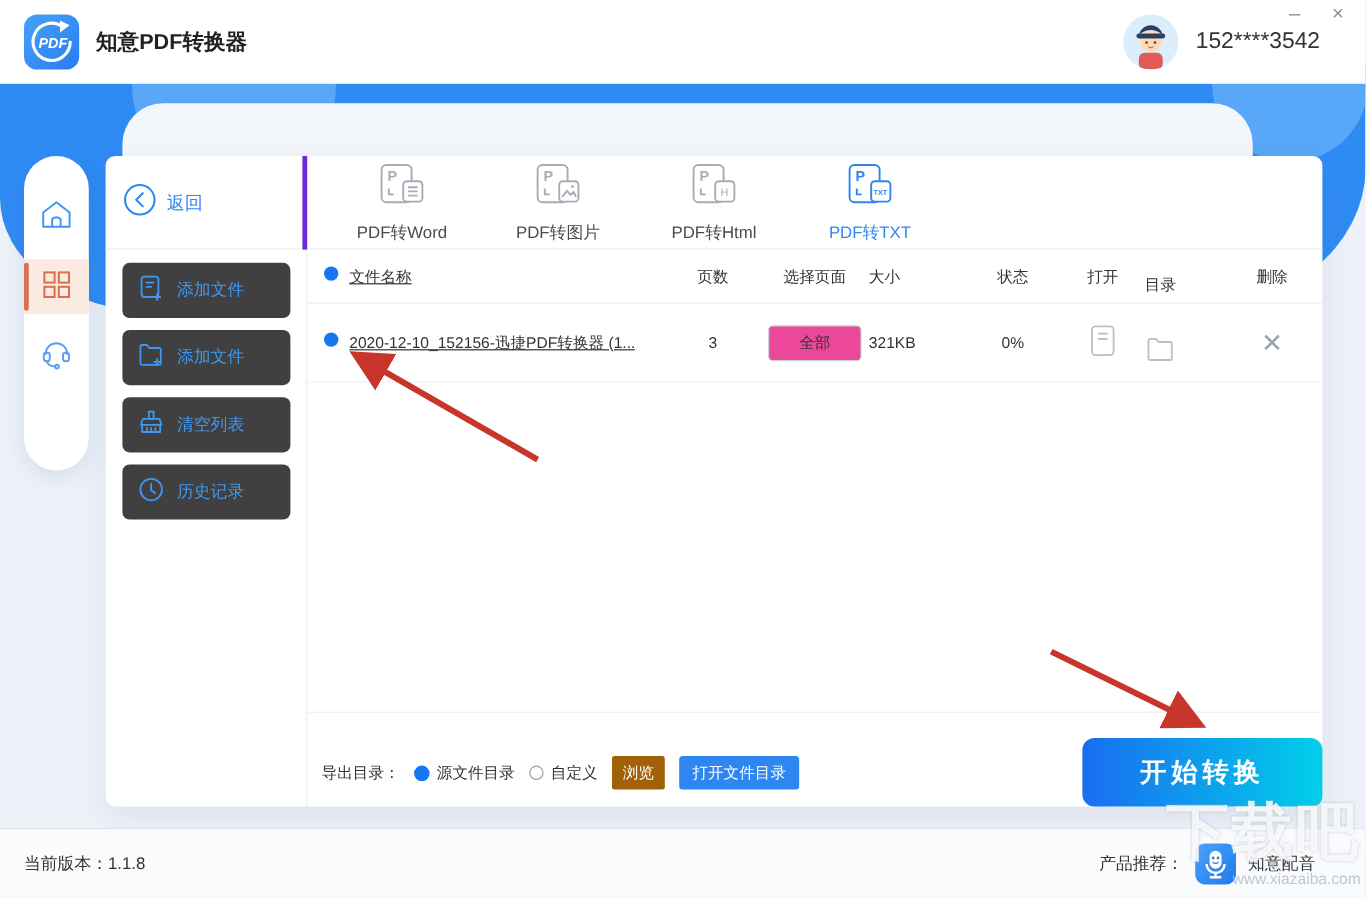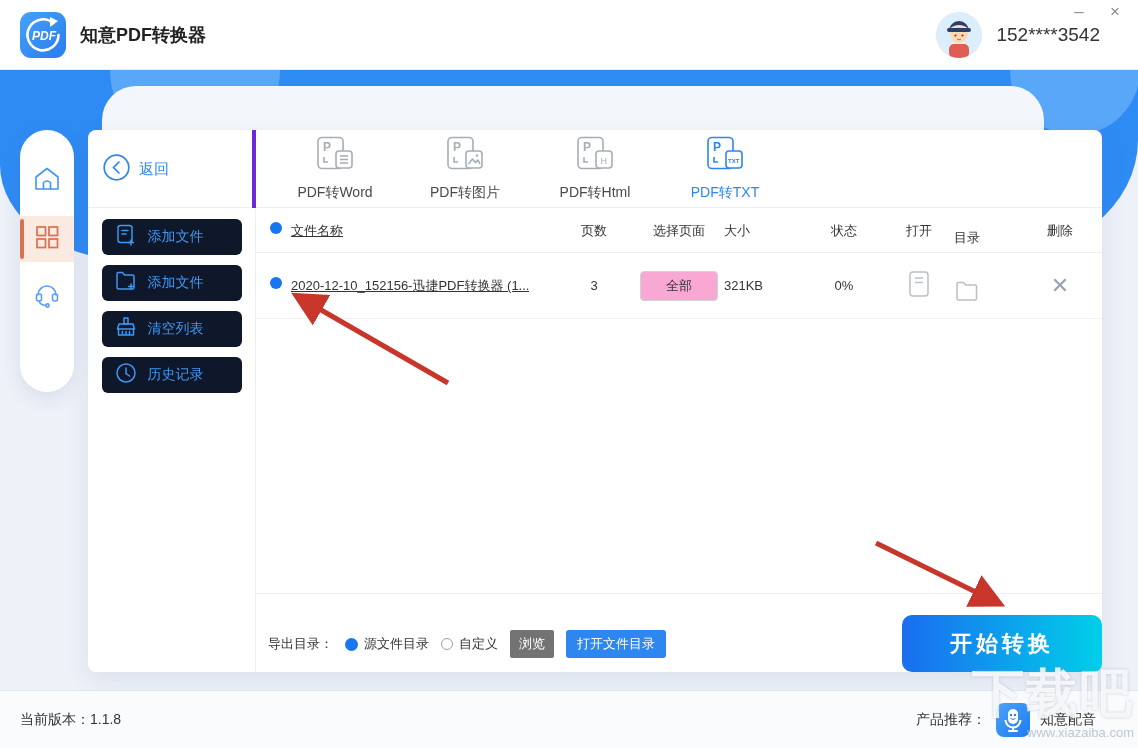--- a/index.html
+++ b/index.html
@@ -41,48 +41,48 @@
   .back-label { font-size:15px; }
   .tabs { display:flex; margin-left:14px; }
   .tab { width:130px; height:78px; display:flex; flex-direction:column; align-items:center; justify-content:center; gap:4px; cursor:pointer; color:#4a4a4a; }
   .tab .ticon { color:#a7adb5; }
   .tab.active { color:#2e86f0; }
   .tab.active .ticon { color:#2e86f0; }
   .tab-label { font-size:14px; }
 
   .content { position:absolute; left:0; top:79px; width:1014px; height:463px; display:flex; }
   .left-col { width:168px; height:463px; border-right:1px solid #ededf2; padding-top:10px; }
-  .action-btn { width:140px; height:36px; margin:0 auto 10px auto; background:#0f172a; border-radius:6px;
+  .action-btn { width:140px; height:46px; margin:0 auto 10px auto; background:#404040; border-radius:6px;
                 display:flex; align-items:center; gap:10px; padding-left:12px; color:#3f97f1; cursor:pointer; }
   .action-label { font-size:14px; }
 
   .right-col { flex:1; display:flex; flex-direction:column; }
   .thead { height:44px; display:flex; align-items:center; border-bottom:1px solid #efeff3; font-size:13px; color:#333; }
   .trow { height:66px; display:flex; align-items:center; border-bottom:1px solid #f2f2f5; font-size:13px; color:#333; }
   .c-name { flex:1; display:flex; align-items:flex-start; gap:9px; padding-left:14px; min-width:0;text-decoration:underline; }
   .c-name .fname { overflow:hidden; white-space:nowrap; text-overflow:ellipsis; max-width:250px; }
   .dot { width:12px; height:12px; border-radius:50%; background:#1677f0; flex:0 0 12px; }
   .c-pages { width:80px; text-align:center; }
   .c-select { width:90px; text-align:center; }
   .c-size { width:80px; text-align:left; }
   .c-status { width:80px; text-align:center; }
   .c-open { width:70px; text-align:center; }
   .c-dir { width:70px; text-align:left;margin-top:14px; }
   .c-del { width:78px; text-align:center; padding-right:6px; }
-  .all-btn { display:inline-block; width:78px; height:30px; line-height:28px; border:1px solid #cfd3d9; border-radius:4px; background:#f9a8d4; font-size:13px; color:#333; cursor:pointer; }
+  .all-btn { display:inline-block; width:78px; height:30px; line-height:28px; border:1px solid #cfd3d9; border-radius:4px; background:#ec4899; font-size:13px; color:#333; cursor:pointer; }
   .row-x { font-size:22px; color:#9aa3ad; cursor:pointer; line-height:20px; display:inline-block; }
   .filler { flex:1; }
 
   .bottom-bar { height:79px; border-top:1px solid #efeff3; display:flex; align-items:center; padding-left:12px; padding-top:22px; }
   .export-row { display:flex; align-items:center; gap:12px; font-size:13px; color:#333; }
   .radio-group { display:flex; align-items:center; gap:6px; cursor:pointer; }
   .radio-on { width:13px; height:13px; border-radius:50%; background:#1677f0; }
   .radio-off { width:12px; height:12px; border-radius:50%; border:1px solid #9aa0a8; background:#fff; }
   .path-input { width:166px; height:28px; border:1px solid #c9cdd4; border-radius:2px; font-size:13px; color:#555; padding:0 6px; font-family:"Liberation Sans","DejaVu Sans",sans-serif; }
-  .browse-btn { height:28px; padding:0 9px; background:#737373; color:#fff; border:none; font-size:13px; border-radius:2px; cursor:pointer; }
+  .browse-btn { height:28px; padding:0 9px; background:#a16207; color:#fff; border:none; font-size:13px; border-radius:2px; cursor:pointer; }
   .opendir-btn { height:28px; padding:0 11px; background:#2e86f0; color:#fff; border:none; font-size:13px; border-radius:3px; cursor:pointer; }
   .convert-btn { position:absolute; right:0; bottom:0; width:200px; height:57px; border:none; cursor:pointer;
                  background:linear-gradient(90deg,#1a6df0,#00cfe9); border-radius:10px 10px 8px 10px;
                  color:#fff; font-size:22px; font-weight:bold; letter-spacing:4px; font-family:inherit; }
 
   
   .footer { position:absolute; left:0; top:690px; width:1138px; height:58px; background:#fafbfd; border-top:1px solid #e2e7ee; z-index:4; }
   .version { position:absolute; left:20px; top:20px; font-size:14px; color:#333; }
   .recommend { position:absolute; right:42px; top:12px; display:flex; align-items:center; gap:10px; font-size:14px; color:#333; }
   .mic-icon { width:34px; height:34px; border-radius:8px; background:linear-gradient(135deg,#4aa3f8,#1f7bf0); position:relative; cursor:pointer; }

